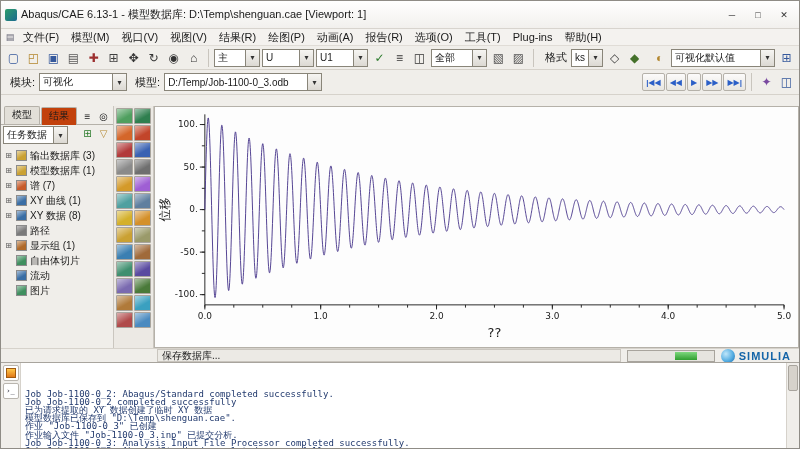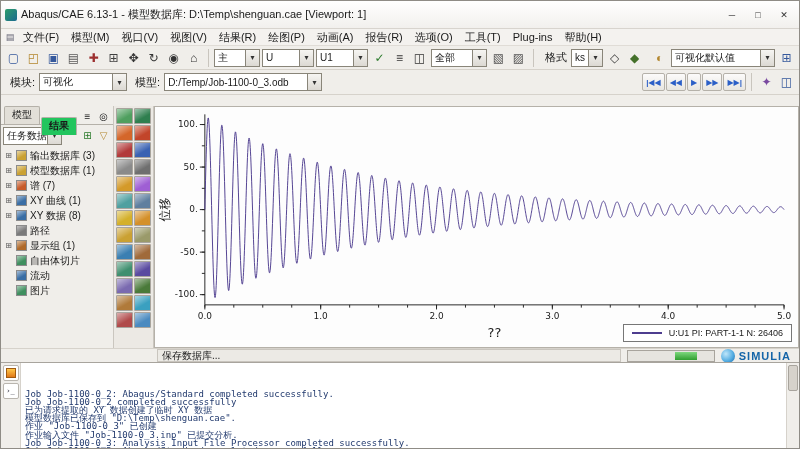--- a/index.html
+++ b/index.html
@@ -34,24 +34,24 @@
   .lbl { font-size:11px; margin:0 2px 0 6px; white-space:nowrap; }
   .vcr { display:flex; gap:1px; }
   .vbtn { height:18px; padding:0 3px; border:1px solid #b5b1a9; background:linear-gradient(#fcfbfa,#e8e6e1); color:#2b5fc7; font-size:8px; font-weight:bold; display:flex; align-items:center; border-radius:2px; }
 
   
   .main { flex:1; display:flex; min-height:0;margin-top:11px; }
 
   .leftpanel { width:113px; flex:none; display:flex; flex-direction:column; border-right:1px solid #cac6bf; background:#f0eeea; }
   .tabs { height:19px; display:flex; align-items:flex-end; gap:1px; padding:1px 2px 0 3px; border-bottom:1px solid #b5b1a9; }
   .tab { padding:1px 7px 2px; font-size:10px; border:1px solid #b5b1a9; border-bottom:none; background:#e2dfd8; border-radius:2px 2px 0 0; }
-  .tab.active { background:#22c55e; position:relative; top:11px; font-weight:bold; }
+  .tab.active { background:#c2410c; position:relative; top:1px; font-weight:normal; }
   .tabicons { margin-left:auto; display:flex; gap:1px; }
   .mini { width:15px; height:15px; display:flex; align-items:center; justify-content:center; font-size:10px; border:1px solid transparent; }
-  .tree-header { height:21px; display:flex; align-items:center; gap:18px; padding:1px 2px; }
+  .tree-header { height:21px; display:flex; gap:12px; padding:1px 2px; }
   .tree-header .combo { flex:1; }
   .tree { flex:1; overflow:hidden; padding:2px 0 0 3px; }
   .trow { height:15px; display:flex; align-items:center; gap:3px; white-space:nowrap; }
   .exp { width:9px; font-size:8px; color:#555; text-align:center; flex:none; }
   .titem { width:11px; height:11px; border:1px solid #8b8b8b; flex:none; background-image:linear-gradient(150deg,rgba(255,255,255,.55),rgba(255,255,255,0) 60%); }
   .tlabel { font-size:10px; }
 
   .toolbox { width:40px; flex:none; display:flex; flex-wrap:wrap; align-content:flex-start; gap:1px; padding:2px; background:#ece9e4; border-right:1px solid #cac6bf; }
   .tile { width:17px; height:16px; border:1px solid #a8a49d; border-radius:1px; background-image:linear-gradient(150deg,rgba(255,255,255,.55),rgba(255,255,255,0) 60%); }
 
@@ -424,24 +424,20 @@
           <line x1="50" y1="112" x2="45" y2="112" stroke="#222" stroke-width="1"></line>
           <text class="tick" x="43" y="115" text-anchor="end">0.</text>
           <line x1="50" y1="65.57142857142858" x2="45" y2="65.57142857142858" stroke="#222" stroke-width="1"></line>
           <text class="tick" x="43" y="68.57142857142858" text-anchor="end">50.</text>
           <line x1="50" y1="19.142857142857142" x2="45" y2="19.142857142857142" stroke="#222" stroke-width="1"></line>
           <text class="tick" x="43" y="22.142857142857142" text-anchor="end">100.</text>
           <text class="axis-label" x="340.5" y="251" text-anchor="middle">??</text>
           <text class="axis-label" x="14" y="112" text-anchor="middle" transform="rotate(-90 14 112)">位移</text>
           <polyline points="50.00,112.00 50.23,101.13 50.46,90.41 50.70,79.96 50.93,69.91 51.16,60.37 51.39,51.44 51.63,43.22 51.86,35.82 52.09,29.30 52.32,23.74 52.56,19.20 52.79,15.72 53.02,13.36 53.25,12.12 53.49,12.03 53.72,13.07 53.95,15.24 54.18,18.50 54.42,22.82 54.65,28.14 54.88,34.40 55.11,41.53 55.35,49.43 55.58,58.03 55.81,67.22 56.04,76.90 56.27,86.94 56.51,97.25 56.74,107.69 56.97,118.15 57.20,128.51 57.44,138.66 57.67,148.47 57.90,157.84 58.13,166.67 58.37,174.84 58.60,182.28 58.83,188.90 59.06,194.62 59.30,199.39 59.53,203.15 59.76,205.86 59.99,207.49 60.23,208.03 60.46,207.48 60.69,205.84 60.92,203.14 61.16,199.41 61.39,194.69 61.62,189.05 61.85,182.54 62.08,175.25 62.32,167.26 62.55,158.66 62.78,149.56 63.01,140.05 63.25,130.25 63.48,120.27 63.71,110.23 63.94,100.23 64.18,90.39 64.41,80.83 64.64,71.65 64.87,62.95 65.11,54.84 65.34,47.40 65.57,40.72 65.80,34.86 66.04,29.91 66.27,25.90 66.50,22.88 66.73,20.88 66.97,19.93 67.20,20.03 67.43,21.17 67.66,23.35 67.89,26.52 68.13,30.67 68.36,35.73 68.59,41.64 68.82,48.33 69.06,55.73 69.29,63.76 69.52,72.31 69.75,81.28 69.99,90.58 70.22,100.10 70.45,109.73 70.68,119.36 70.92,128.87 71.15,138.17 71.38,147.14 71.61,155.69 71.85,163.72 72.08,171.14 72.31,177.86 72.54,183.81 72.78,188.93 73.01,193.16 73.24,196.45 73.47,198.78 73.70,200.10 73.94,200.42 74.17,199.74 74.40,198.06 74.63,195.40 74.87,191.80 75.10,187.30 75.33,181.96 75.56,175.83 75.80,169.00 76.03,161.53 76.26,153.53 76.49,145.07 76.73,136.26 76.96,127.20 77.19,117.99 77.42,108.74 77.66,99.55 77.89,90.53 78.12,81.77 78.35,73.39 78.59,65.47 78.82,58.10 79.05,51.37 79.28,45.34 79.51,40.10 79.75,35.68 79.98,32.14 80.21,29.53 80.44,27.86 80.68,27.15 80.91,27.41 81.14,28.64 81.37,30.80 81.61,33.89 81.84,37.86 82.07,42.66 82.30,48.24 82.54,54.52 82.77,61.45 83.00,68.93 83.23,76.88 83.47,85.20 83.70,93.81 83.93,102.60 84.16,111.48 84.40,120.33 84.63,129.07 84.86,137.59 85.09,145.79 85.32,153.58 85.56,160.88 85.79,167.60 86.02,173.67 86.25,179.02 86.49,183.60 86.72,187.34 86.95,190.22 87.18,192.20 87.42,193.26 87.65,193.39 87.88,192.60 88.11,190.89 88.35,188.28 88.58,184.82 88.81,180.53 89.04,175.48 89.28,169.72 89.51,163.32 89.74,156.35 89.97,148.90 90.21,141.04 90.44,132.88 90.67,124.51 90.90,116.01 91.13,107.49 91.37,99.05 91.60,90.78 91.83,82.77 92.06,75.12 92.30,67.91 92.53,61.23 92.76,55.13 92.99,49.71 93.23,45.00 93.46,41.08 93.69,37.97 93.92,35.71 94.16,34.33 94.39,33.84 94.62,34.23 94.85,35.52 95.09,37.66 95.32,40.65 95.55,44.45 95.78,49.00 96.02,54.25 96.25,60.15 96.48,66.62 96.71,73.59 96.94,80.98 97.18,88.70 97.41,96.67 97.64,104.79 97.87,112.96 98.11,121.10 98.34,129.12 98.57,136.92 98.80,144.41 99.04,151.52 99.27,158.15 99.50,164.24 99.73,169.72 99.97,174.52 100.20,178.60 100.43,181.91 100.66,184.42 100.90,186.09 101.13,186.92 101.36,186.89 101.59,186.01 101.83,184.29 102.06,181.74 102.29,178.42 102.52,174.34 102.75,169.57 102.99,164.16 103.22,158.17 103.45,151.66 103.68,144.73 103.92,137.44 104.15,129.88 104.38,122.14 104.61,114.31 104.85,106.47 105.08,98.72 105.31,91.14 105.54,83.82 105.78,76.84 106.01,70.27 106.24,64.21 106.47,58.70 106.71,53.82 106.94,49.61 107.17,46.12 107.40,43.40 107.64,41.46 107.87,40.33 108.10,40.02 108.33,40.53 108.56,41.85 108.80,43.97 109.03,46.86 109.26,50.48 109.49,54.79 109.73,59.74 109.96,65.27 110.19,71.31 110.42,77.81 110.66,84.67 110.89,91.83 111.12,99.19 111.35,106.68 111.59,114.21 111.82,121.70 112.05,129.05 112.28,136.19 112.52,143.03 112.75,149.50 112.98,155.53 113.21,161.04 113.45,165.98 113.68,170.29 113.91,173.93 114.14,176.85 114.37,179.02 114.61,180.43 114.84,181.05 115.07,180.88 115.30,179.93 115.54,178.21 115.77,175.74 116.00,172.55 116.23,168.69 116.47,164.18 116.70,159.10 116.93,153.49 117.16,147.43 117.40,140.98 117.63,134.22 117.86,127.22 118.09,120.07 118.33,112.85 118.56,105.64 118.79,98.52 119.02,91.58 119.26,84.88 119.49,78.52 119.72,72.55 119.95,67.05 120.18,62.08 120.42,57.69 120.65,53.93 120.88,50.84 121.11,48.45 121.35,46.80 121.58,45.89 121.81,45.74 122.04,46.34 122.28,47.69 122.51,49.77 122.74,52.55 122.97,56.00 123.21,60.07 123.44,64.73 123.67,69.91 123.90,75.56 124.14,81.60 124.37,87.98 124.60,94.61 124.83,101.42 125.07,108.33 125.30,115.26 125.53,122.14 125.76,128.88 125.99,135.41 126.23,141.66 126.46,147.55 126.69,153.02 126.92,158.01 127.16,162.46 127.39,166.32 127.62,169.56 127.85,172.13 128.09,174.00 128.32,175.17 128.55,175.62 128.78,175.33 129.02,174.33 129.25,172.63 129.48,170.23 129.71,167.18 129.95,163.51 130.18,159.27 130.41,154.50 130.64,149.25 130.88,143.60 131.11,137.61 131.34,131.34 131.57,124.86 131.80,118.26 132.04,111.61 132.27,104.98 132.50,98.44 132.73,92.08 132.97,85.97 133.20,80.17 133.43,74.74 133.66,69.76 133.90,65.27 134.13,61.33 134.36,57.97 134.59,55.24 134.83,53.16 135.06,51.76 135.29,51.04 135.52,51.03 135.76,51.70 135.99,53.06 136.22,55.09 136.45,57.76 136.69,61.05 136.92,64.90 137.15,69.27 137.38,74.13 137.61,79.40 137.85,85.02 138.08,90.94 138.31,97.08 138.54,103.37 138.78,109.74 139.01,116.13 139.24,122.44 139.47,128.62 139.71,134.60 139.94,140.30 140.17,145.66 140.40,150.62 140.64,155.13 140.87,159.14 141.10,162.60 141.33,165.47 141.57,167.72 141.80,169.34 142.03,170.30 142.26,170.59 142.50,170.21 142.73,169.18 142.96,167.49 143.19,165.18 143.42,162.26 143.66,158.79 143.89,154.79 144.12,150.32 144.35,145.42 144.59,140.15 144.82,134.58 145.05,128.77 145.28,122.78 145.52,116.69 145.75,110.56 145.98,104.46 146.21,98.47 146.45,92.65 146.68,87.06 146.91,81.78 147.14,76.85 147.38,72.33 147.61,68.29 147.84,64.75 148.07,61.75 148.31,59.34 148.54,57.54 148.77,56.36 149.00,55.81 149.23,55.91 149.47,56.64 149.70,58.01 149.93,59.98 150.16,62.54 150.40,65.66 150.63,69.30 150.86,73.41 151.09,77.95 151.33,82.86 151.56,88.10 151.79,93.59 152.02,99.27 152.26,105.09 152.49,110.96 152.72,116.83 152.95,122.63 153.19,128.30 153.42,133.76 153.65,138.96 153.88,143.83 154.12,148.33 154.35,152.41 154.58,156.01 154.81,159.10 155.04,161.65 155.28,163.63 155.51,165.01 155.74,165.78 155.97,165.94 156.21,165.49 156.44,164.42 156.67,162.77 156.90,160.54 157.14,157.76 157.37,154.47 157.60,150.71 157.83,146.52 158.07,141.94 158.30,137.04 158.53,131.87 158.76,126.48 159.00,120.94 159.23,115.32 159.46,109.68 159.69,104.08 159.93,98.58 160.16,93.25 160.39,88.15 160.62,83.34 160.85,78.86 161.09,74.78 161.32,71.13 161.55,67.96 161.78,65.29 162.02,63.17 162.25,61.61 162.48,60.62 162.71,60.23 162.95,60.42 163.18,61.20 163.41,62.56 163.64,64.47 163.88,66.92 164.11,69.88 164.34,73.31 164.57,77.17 164.81,81.42 165.04,86.00 165.27,90.86 165.50,95.96 165.74,101.22 165.97,106.58 166.20,112.00 166.43,117.40 166.66,122.72 166.90,127.91 167.13,132.90 167.36,137.64 167.59,142.07 167.83,146.15 168.06,149.83 168.29,153.07 168.52,155.83 168.76,158.09 168.99,159.81 169.22,160.98 169.45,161.60 169.69,161.64 169.92,161.13 170.15,160.05 170.38,158.43 170.62,156.29 170.85,153.64 171.08,150.54 171.31,147.00 171.55,143.07 171.78,138.80 172.01,134.24 172.24,129.43 172.47,124.44 172.71,119.33 172.94,114.14 173.17,108.95 173.40,103.80 173.64,98.76 173.87,93.89 174.10,89.23 174.33,84.85 174.57,80.79 174.80,77.10 175.03,73.81 175.26,70.97 175.50,68.60 175.73,66.74 175.96,65.39 176.19,64.58 176.43,64.31 176.66,64.59 176.89,65.40 177.12,66.74 177.36,68.59 177.59,70.94 177.82,73.74 178.05,76.97 178.28,80.59 178.52,84.56 178.75,88.83 178.98,93.35 179.21,98.07 179.45,102.94 179.68,107.89 179.91,112.88 180.14,117.85 180.38,122.73 180.61,127.48 180.84,132.04 181.07,136.36 181.31,140.38 181.54,144.08 181.77,147.40 182.00,150.30 182.24,152.77 182.47,154.76 182.70,156.26 182.93,157.25 183.17,157.72 183.40,157.67 183.63,157.10 183.86,156.02 184.09,154.45 184.33,152.39 184.56,149.88 184.79,146.94 185.02,143.62 185.26,139.94 185.49,135.96 185.72,131.71 185.95,127.25 186.19,122.64 186.42,117.91 186.65,113.13 186.88,108.35 187.12,103.62 187.35,99.00 187.58,94.55 187.81,90.30 188.05,86.32 188.28,82.63 188.51,79.30 188.74,76.34 188.98,73.80 189.21,71.70 189.44,70.06 189.67,68.91 189.90,68.25 190.14,68.09 190.37,68.43 190.60,69.27 190.83,70.59 191.07,72.37 191.30,74.61 191.53,77.26 191.76,80.30 192.00,83.70 192.23,87.40 192.46,91.38 192.69,95.58 192.93,99.95 193.16,104.45 193.39,109.03 193.62,113.62 193.86,118.18 194.09,122.66 194.32,127.01 194.55,131.17 194.79,135.11 195.02,138.76 195.25,142.11 195.48,145.10 195.71,147.71 195.95,149.90 196.18,151.66 196.41,152.95 196.64,153.78 196.88,154.13 197.11,154.00 197.34,153.40 197.57,152.32 197.81,150.79 198.04,148.82 198.27,146.43 198.50,143.66 198.74,140.54 198.97,137.10 199.20,133.39 199.43,129.44 199.67,125.31 199.90,121.03 200.13,116.67 200.36,112.26 200.60,107.86 200.83,103.52 201.06,99.29 201.29,95.22 201.52,91.35 201.76,87.73 201.99,84.39 202.22,81.37 202.45,78.72 202.69,76.45 202.92,74.59 203.15,73.16 203.38,72.17 203.62,71.65 203.85,71.58 204.08,71.98 204.31,72.83 204.55,74.12 204.78,75.84 205.01,77.97 205.24,80.48 205.48,83.34 205.71,86.52 205.94,89.98 206.17,93.68 206.41,97.58 206.64,101.63 206.87,105.79 207.10,110.01 207.33,114.24 207.57,118.43 207.80,122.54 208.03,126.51 208.26,130.31 208.50,133.89 208.73,137.21 208.96,140.24 209.19,142.93 209.43,145.27 209.66,147.22 209.89,148.76 210.12,149.88 210.36,150.57 210.59,150.81 210.82,150.62 211.05,149.98 211.29,148.91 211.52,147.43 211.75,145.55 211.98,143.29 212.22,140.68 212.45,137.75 212.68,134.53 212.91,131.07 213.14,127.40 213.38,123.57 213.61,119.61 213.84,115.58 214.07,111.52 214.31,107.48 214.54,103.50 214.77,99.63 215.00,95.90 215.24,92.38 215.47,89.08 215.70,86.06 215.93,83.34 216.17,80.95 216.40,78.93 216.63,77.28 216.86,76.04 217.10,75.21 217.33,74.80 217.56,74.81 217.79,75.25 218.03,76.10 218.26,77.37 218.49,79.02 218.72,81.04 218.95,83.41 219.19,86.10 219.42,89.08 219.65,92.30 219.88,95.75 220.12,99.37 220.35,103.12 220.58,106.96 220.81,110.85 221.05,114.75 221.28,118.60 221.51,122.36 221.74,126.00 221.98,129.46 222.21,132.72 222.44,135.73 222.67,138.47 222.91,140.89 223.14,142.98 223.37,144.71 223.60,146.07 223.84,147.03 224.07,147.59 224.30,147.74 224.53,147.49 224.76,146.83 225.00,145.78 225.23,144.35 225.46,142.55 225.69,140.41 225.93,137.95 226.16,135.21 226.39,132.20 226.62,128.98 226.86,125.57 227.09,122.02 227.32,118.36 227.55,114.64 227.79,110.90 228.02,107.18 228.25,103.53 228.48,99.99 228.72,96.59 228.95,93.38 229.18,90.38 229.41,87.65 229.65,85.19 229.88,83.05 230.11,81.25 230.34,79.80 230.57,78.72 230.81,78.02 231.04,77.71 231.27,77.79 231.50,78.27 231.74,79.12 231.97,80.35 232.20,81.93 232.43,83.85 232.67,86.09 232.90,88.61 233.13,91.40 233.36,94.41 233.60,97.61 233.83,100.97 234.06,104.44 234.29,107.99 234.53,111.58 234.76,115.16 234.99,118.69 235.22,122.14 235.46,125.47 235.69,128.63 235.92,131.59 236.15,134.32 236.38,136.79 236.62,138.97 236.85,140.84 237.08,142.37 237.31,143.56 237.55,144.38 237.78,144.83 238.01,144.90 238.24,144.60 238.48,143.93 238.71,142.90 238.94,141.52 239.17,139.81 239.41,137.79 239.64,135.47 239.87,132.90 240.10,130.10 240.34,127.10 240.57,123.93 240.80,120.64 241.03,117.26 241.27,113.82 241.50,110.38 241.73,106.97 241.96,103.62 242.19,100.37 242.43,97.27 242.66,94.35 242.89,91.63 243.12,89.15 243.36,86.94 243.59,85.02 243.82,83.42 244.05,82.14 244.29,81.21 244.52,80.63 244.75,80.41 244.98,80.55 245.22,81.05 245.45,81.89 245.68,83.08 245.91,84.60 246.15,86.42 246.38,88.53 246.61,90.90 246.84,93.50 247.08,96.31 247.31,99.28 247.54,102.40 247.77,105.61 248.00,108.89 248.24,112.19 248.47,115.49 248.70,118.73 248.93,121.89 249.17,124.93 249.40,127.81 249.63,130.50 249.86,132.98 250.10,135.21 250.33,137.16 250.56,138.83 250.79,140.19 251.03,141.22 251.26,141.92 251.49,142.27 251.72,142.28 251.96,141.94 252.19,141.27 252.42,140.26 252.65,138.93 252.89,137.30 253.12,135.39 253.35,133.22 253.58,130.81 253.81,128.19 254.05,125.40 254.28,122.46 254.51,119.41 254.74,116.28 254.98,113.12 255.21,109.95 255.44,106.81 255.67,103.75 255.91,100.78 256.14,97.95 256.37,95.29 256.60,92.82 256.84,90.58 257.07,88.59 257.30,86.87 257.53,85.45 257.77,84.33 258.00,83.53 258.23,83.05 258.46,82.91 258.70,83.09 258.93,83.61 259.16,84.44 259.39,85.59 259.62,87.04 259.86,88.77 260.09,90.75 260.32,92.97 260.55,95.41 260.79,98.02 261.02,100.79 261.25,103.67 261.48,106.65 261.72,109.67 261.95,112.72 262.18,115.74 262.41,118.72 262.65,121.61 262.88,124.38 263.11,127.01 263.34,129.46 263.58,131.70 263.81,133.71 264.04,135.47 264.27,136.95 264.51,138.15 264.74,139.05 264.97,139.63 265.20,139.90 265.43,139.85 265.67,139.49 265.90,138.81 266.13,137.83 266.36,136.56 266.60,135.01 266.83,133.21 267.06,131.16 267.29,128.91 267.53,126.47 267.76,123.87 267.99,121.14 268.22,118.32 268.46,115.43 268.69,112.52 268.92,109.60 269.15,106.72 269.39,103.91 269.62,101.20 269.85,98.61 270.08,96.19 270.32,93.96 270.55,91.93 270.78,90.14 271.01,88.61 271.24,87.34 271.48,86.36 271.71,85.68 271.94,85.29 272.17,85.21 272.41,85.44 272.64,85.97 272.87,86.79 273.10,87.90 273.34,89.27 273.57,90.91 273.80,92.78 274.03,94.86 274.27,97.13 274.50,99.57 274.73,102.14 274.96,104.81 275.20,107.56 275.43,110.35 275.66,113.15 275.89,115.94 276.13,118.66 276.36,121.31 276.59,123.84 276.82,126.23 277.05,128.45 277.29,130.48 277.52,132.29 277.75,133.87 277.98,135.19 278.22,136.25 278.45,137.02 278.68,137.51 278.91,137.71 279.15,137.61 279.38,137.23 279.61,136.55 279.84,135.60 280.08,134.38 280.31,132.91 280.54,131.21 280.77,129.30 281.01,127.19 281.24,124.91 281.47,122.50 281.70,119.97 281.94,117.36 282.17,114.69 282.40,112.00 282.63,109.32 282.86,106.67 283.10,104.10 283.33,101.62 283.56,99.27 283.79,97.07 284.03,95.04 284.26,93.21 284.49,91.61 284.72,90.23 284.96,89.11 285.19,88.26 285.42,87.68 285.65,87.37 285.89,87.35 286.12,87.60 286.35,88.14 286.58,88.94 286.82,90.01 287.05,91.32 287.28,92.86 287.51,94.62 287.75,96.57 287.98,98.69 288.21,100.96 288.44,103.34 288.67,105.82 288.91,108.36 289.14,110.94 289.37,113.52 289.60,116.07 289.84,118.57 290.07,120.99 290.30,123.31 290.53,125.48 290.77,127.50 291.00,129.33 291.23,130.96 291.46,132.37 291.70,133.55 291.93,134.48 292.16,135.14 292.39,135.55 292.63,135.68 292.86,135.55 293.09,135.14 293.32,134.48 293.56,133.55 293.79,132.39 294.02,131.00 294.25,129.40 294.48,127.60 294.72,125.63 294.95,123.51 295.18,121.26 295.41,118.92 295.65,116.50 295.88,114.04 296.11,111.56 296.34,109.10 296.58,106.67 296.81,104.31 297.04,102.05 297.27,99.91 297.51,97.90 297.74,96.07 297.97,94.42 298.20,92.98 298.44,91.76 298.67,90.77 298.90,90.02 299.13,89.53 299.37,89.30 299.60,89.32 299.83,89.60 300.06,90.14 300.29,90.92 300.53,91.94 300.76,93.19 300.99,94.65 301.22,96.30 301.46,98.13 301.69,100.10 301.92,102.21 302.15,104.43 302.39,106.72 302.62,109.07 302.85,111.44 303.08,113.81 303.32,116.16 303.55,118.45 303.78,120.67 304.01,122.77 304.25,124.75 304.48,126.58 304.71,128.24 304.94,129.71 305.18,130.97 305.41,132.01 305.64,132.83 305.87,133.40 306.10,133.73 306.34,133.81 306.57,133.64 306.80,133.22 307.03,132.57 307.27,131.68 307.50,130.57 307.73,129.25 307.96,127.74 308.20,126.06 308.43,124.21 308.66,122.24 308.89,120.15 309.13,117.98 309.36,115.75 309.59,113.48 309.82,111.20 310.06,108.93 310.29,106.70 310.52,104.55 310.75,102.48 310.99,100.53 311.22,98.71 311.45,97.05 311.68,95.56 311.91,94.27 312.15,93.18 312.38,92.31 312.61,91.66 312.84,91.25 313.08,91.08 313.31,91.14 313.54,91.44 313.77,91.98 314.01,92.74 314.24,93.72 314.47,94.90 314.70,96.28 314.94,97.83 315.17,99.53 315.40,101.38 315.63,103.34 315.87,105.39 316.10,107.51 316.33,109.68 316.56,111.87 316.80,114.05 317.03,116.21 317.26,118.31 317.49,120.33 317.72,122.25 317.96,124.05 318.19,125.71 318.42,127.21 318.65,128.53 318.89,129.66 319.12,130.58 319.35,131.29 319.58,131.78 319.82,132.04 320.05,132.07 320.28,131.87 320.51,131.45 320.75,130.81 320.98,129.96 321.21,128.90 321.44,127.65 321.68,126.23 321.91,124.65 322.14,122.94 322.37,121.10 322.61,119.16 322.84,117.15 323.07,115.08 323.30,112.99 323.53,110.89 323.77,108.81 324.00,106.77 324.23,104.79 324.46,102.91 324.70,101.13 324.93,99.48 325.16,97.98 325.39,96.64 325.63,95.48 325.86,94.51 326.09,93.74 326.32,93.19 326.56,92.85 326.79,92.73 327.02,92.82 327.25,93.14 327.49,93.67 327.72,94.41 327.95,95.34 328.18,96.46 328.42,97.76 328.65,99.21 328.88,100.81 329.11,102.53 329.34,104.35 329.58,106.26 329.81,108.22 330.04,110.22 330.27,112.24 330.51,114.25 330.74,116.22 330.97,118.14 331.20,119.99 331.44,121.74 331.67,123.38 331.90,124.88 332.13,126.23 332.37,127.42 332.60,128.42 332.83,129.24 333.06,129.86 333.30,130.27 333.53,130.47 333.76,130.47 333.99,130.25 334.23,129.83 334.46,129.20 334.69,128.38 334.92,127.37 335.15,126.20 335.39,124.86 335.62,123.38 335.85,121.78 336.08,120.07 336.32,118.27 336.55,116.41 336.78,114.50 337.01,112.57 337.25,110.64 337.48,108.72 337.71,106.86 337.94,105.05 338.18,103.33 338.41,101.71 338.64,100.21 338.87,98.86 339.11,97.65 339.34,96.61 339.57,95.76 339.80,95.08 340.04,94.61 340.27,94.33 340.50,94.25 340.73,94.38 340.96,94.70 341.20,95.22 341.43,95.94 341.66,96.83 341.89,97.89 342.13,99.11 342.36,100.48 342.59,101.97 342.82,103.57 343.06,105.26 343.29,107.03 343.52,108.84 343.75,110.69 343.99,112.55 344.22,114.39 344.45,116.20 344.68,117.97 344.92,119.65 345.15,121.25 345.38,122.73 345.61,124.09 345.85,125.31 346.08,126.37 346.31,127.27 346.54,127.99 346.77,128.53 347.01,128.87 347.24,129.03 347.47,128.99 347.70,128.75 347.94,128.33 348.17,127.72 348.40,126.93 348.63,125.98 348.87,124.87 349.10,123.61 349.33,122.23 349.56,120.74 349.80,119.15 350.03,117.48 350.26,115.75 350.49,113.99 350.73,112.21 350.96,110.43 351.19,108.68 351.42,106.96 351.66,105.31 351.89,103.74 352.12,102.27 352.35,100.92 352.58,99.69 352.82,98.61 353.05,97.68 353.28,96.92 353.51,96.33 353.75,95.92 353.98,95.70 354.21,95.66 354.44,95.81 354.68,96.14 354.91,96.65 355.14,97.34 355.37,98.19 355.61,99.19 355.84,100.34 356.07,101.62 356.30,103.01 356.54,104.50 356.77,106.08 357.00,107.71 357.23,109.39 357.47,111.09 357.70,112.80 357.93,114.50 358.16,116.16 358.39,117.77 358.63,119.31 358.86,120.77 359.09,122.12 359.32,123.35 359.56,124.44 359.79,125.40 360.02,126.19 360.25,126.83 360.49,127.29 360.72,127.58 360.95,127.69 361.18,127.62 361.42,127.37 361.65,126.95 361.88,126.36 362.11,125.61 362.35,124.70 362.58,123.66 362.81,122.48 363.04,121.19 363.28,119.79 363.51,118.31 363.74,116.77 363.97,115.17 364.20,113.54 364.44,111.90 364.67,110.27 364.90,108.66 365.13,107.09 365.37,105.58 365.60,104.15 365.83,102.81 366.06,101.58 366.30,100.48 366.53,99.50 366.76,98.68 366.99,98.00 367.23,97.49 367.46,97.14 367.69,96.97 367.92,96.96 368.16,97.13 368.39,97.47 368.62,97.97 368.85,98.63 369.09,99.43 369.32,100.38 369.55,101.46 369.78,102.66 370.01,103.96 370.25,105.35 370.48,106.81 370.71,108.32 370.94,109.87 371.18,111.44 371.41,113.02 371.64,114.58 371.87,116.10 372.11,117.57 372.34,118.98 372.57,120.30 372.80,121.52 373.04,122.64 373.27,123.62 373.50,124.48 373.73,125.19 373.97,125.74 374.20,126.14 374.43,126.38 374.66,126.45 374.90,126.36 375.13,126.10 375.36,125.68 375.59,125.11 375.82,124.40 376.06,123.54 376.29,122.55 376.52,121.45 376.75,120.24 376.99,118.94 377.22,117.57 377.45,116.13 377.68,114.66 377.92,113.16 378.15,111.64 378.38,110.14 378.61,108.66 378.85,107.23 379.08,105.85 379.31,104.55 379.54,103.33 379.78,102.22 380.01,101.22 380.24,100.35 380.47,99.61 380.71,99.01 380.94,98.57 381.17,98.28 381.40,98.14 381.63,98.17 381.87,98.35 382.10,98.69 382.33,99.17 382.56,99.80 382.80,100.57 383.03,101.47 383.26,102.48 383.49,103.60 383.73,104.82 383.96,106.11 384.19,107.46 384.42,108.86 384.66,110.29 384.89,111.74 385.12,113.19 385.35,114.62 385.59,116.02 385.82,117.37 386.05,118.65 386.28,119.85 386.52,120.96 386.75,121.96 386.98,122.85 387.21,123.62 387.44,124.24 387.68,124.73 387.91,125.07 388.14,125.26 388.37,125.30 388.61,125.19 388.84,124.93 389.07,124.52 389.30,123.97 389.54,123.28 389.77,122.47 390.00,121.55 390.23,120.51 390.47,119.38 390.70,118.17 390.93,116.90 391.16,115.57 391.40,114.21 391.63,112.82 391.86,111.43 392.09,110.05 392.33,108.69 392.56,107.38 392.79,106.12 393.02,104.93 393.25,103.83 393.49,102.82 393.72,101.92 393.95,101.14 394.18,100.48 394.42,99.96 394.65,99.57 394.88,99.33 395.11,99.23 395.35,99.28 395.58,99.47 395.81,99.81 396.04,100.28 396.28,100.88 396.51,101.61 396.74,102.46 396.97,103.41 397.21,104.46 397.44,105.59 397.67,106.79 397.90,108.04 398.14,109.34 398.37,110.66 398.60,112.00 398.83,113.33 399.06,114.64 399.30,115.92 399.53,117.15 399.76,118.32 399.99,119.42 400.23,120.42 400.46,121.33 400.69,122.13 400.92,122.81 401.16,123.36 401.39,123.79 401.62,124.08 401.85,124.23 402.09,124.24 402.32,124.11 402.55,123.85 402.78,123.45 403.02,122.92 403.25,122.27 403.48,121.50 403.71,120.63 403.95,119.66 404.18,118.61 404.41,117.48 404.64,116.30 404.87,115.07 405.11,113.81 405.34,112.53 405.57,111.25 405.80,109.98 406.04,108.74 406.27,107.53 406.50,106.39 406.73,105.31 406.97,104.30 407.20,103.39 407.43,102.58 407.66,101.88 407.90,101.30 408.13,100.84 408.36,100.51 408.59,100.31 408.83,100.24 409.06,100.31 409.29,100.51 409.52,100.84 409.76,101.30 409.99,101.87 410.22,102.56 410.45,103.36 410.68,104.25 410.92,105.23 411.15,106.29 411.38,107.40 411.61,108.56 411.85,109.76 412.08,110.99 412.31,112.22 412.54,113.44 412.78,114.65 413.01,115.82 413.24,116.94 413.47,118.01 413.71,119.00 413.94,119.91 414.17,120.73 414.40,121.45 414.64,122.05 414.87,122.54 415.10,122.91 415.33,123.16 415.57,123.27 415.80,123.26 416.03,123.12 416.26,122.86 416.49,122.47 416.73,121.96 416.96,121.34 417.19,120.62 417.42,119.80 417.66,118.89 417.89,117.91 418.12,116.86 418.35,115.76 418.59,114.62 418.82,113.46 419.05,112.28 419.28,111.10 419.52,109.93 419.75,108.80 419.98,107.70 420.21,106.65 420.45,105.67 420.68,104.76 420.91,103.94 421.14,103.21 421.38,102.58 421.61,102.06 421.84,101.66 422.07,101.37 422.30,101.21 422.54,101.17 422.77,101.26 423.00,101.46 423.23,101.79 423.47,102.23 423.70,102.78 423.93,103.43 424.16,104.18 424.40,105.02 424.63,105.93 424.86,106.91 425.09,107.95 425.33,109.03 425.56,110.14 425.79,111.27 426.02,112.40 426.26,113.52 426.49,114.63 426.72,115.70 426.95,116.73 427.19,117.70 427.42,118.60 427.65,119.42 427.88,120.16 428.11,120.81 428.35,121.35 428.58,121.78 428.81,122.10 429.04,122.30 429.28,122.39 429.51,122.36 429.74,122.21 429.97,121.94 430.21,121.56 430.44,121.08 430.67,120.49 430.90,119.81 431.14,119.04 431.37,118.19 431.60,117.27 431.83,116.30 432.07,115.28 432.30,114.23 432.53,113.15 432.76,112.06 433.00,110.98 433.23,109.91 433.46,108.87 433.69,107.86 433.92,106.91 434.16,106.01 434.39,105.19 434.62,104.45 434.85,103.79 435.09,103.23 435.32,102.77 435.55,102.42 435.78,102.18 436.02,102.05 436.25,102.03 436.48,102.13 436.71,102.34 436.95,102.66 437.18,103.08 437.41,103.61 437.64,104.23 437.88,104.93 438.11,105.72 438.34,106.57 438.57,107.48 438.81,108.44 439.04,109.44 439.27,110.47 439.50,111.51 439.73,112.55 439.97,113.59 440.20,114.60 440.43,115.58 440.66,116.52 440.90,117.40 441.13,118.22 441.36,118.96 441.59,119.63 441.83,120.20 442.06,120.68 442.29,121.07 442.52,121.34 442.76,121.51 442.99,121.57 443.22,121.52 443.45,121.37 443.69,121.10 443.92,120.74 444.15,120.27 444.38,119.72 444.62,119.07 444.85,118.35 445.08,117.56 445.31,116.70 445.54,115.80 445.78,114.85 446.01,113.88 446.24,112.88 446.47,111.88 446.71,110.89 446.94,109.90 447.17,108.95 447.40,108.03 447.64,107.16 447.87,106.35 448.10,105.60 448.33,104.93 448.57,104.34 448.80,103.84 449.03,103.44 449.26,103.13 449.50,102.93 449.73,102.83 449.96,102.83 450.19,102.94 450.43,103.15 450.66,103.46 450.89,103.87 451.12,104.37 451.35,104.95 451.59,105.61 451.82,106.35 452.05,107.14 452.28,107.99 452.52,108.88 452.75,109.81 452.98,110.76 453.21,111.72 453.45,112.68 453.68,113.63 453.91,114.55 454.14,115.45 454.38,116.31 454.61,117.11 454.84,117.85 455.07,118.53 455.31,119.12 455.54,119.64 455.77,120.07 456.00,120.40 456.24,120.64 456.47,120.78 456.70,120.81 456.93,120.75 457.16,120.59 457.40,120.33 457.63,119.98 457.86,119.53 458.09,119.01 458.33,118.40 458.56,117.72 458.79,116.98 459.02,116.19 459.26,115.35 459.49,114.47 459.72,113.57 459.95,112.65 460.19,111.73 460.42,110.81 460.65,109.91 460.88,109.04 461.12,108.20 461.35,107.41 461.58,106.67 461.81,105.99 462.05,105.39 462.28,104.86 462.51,104.42 462.74,104.06 462.97,103.79 463.21,103.62 463.44,103.54 463.67,103.56 463.90,103.68 464.14,103.89 464.37,104.19 464.60,104.58 464.83,105.06 465.07,105.61 465.30,106.23 465.53,106.92 465.76,107.66 466.00,108.45 466.23,109.28 466.46,110.14 466.69,111.01 466.93,111.90 467.16,112.78 467.39,113.65 467.62,114.50 467.86,115.32 468.09,116.10 468.32,116.83 468.55,117.50 468.78,118.11 469.02,118.65 469.25,119.11 469.48,119.49 469.71,119.78 469.95,119.98 470.18,120.10 470.41,120.11 470.64,120.04 470.88,119.88 471.11,119.62 471.34,119.28 471.57,118.86 471.81,118.36 472.04,117.79 472.27,117.15 472.50,116.46 472.74,115.72 472.97,114.94 473.20,114.13 473.43,113.30 473.67,112.45 473.90,111.60 474.13,110.76 474.36,109.93 474.59,109.13 474.83,108.37 475.06,107.65 475.29,106.98 475.52,106.37 475.76,105.82 475.99,105.35 476.22,104.95 476.45,104.64 476.69,104.41 476.92,104.26 477.15,104.21 477.38,104.24 477.62,104.37 477.85,104.58 478.08,104.87 478.31,105.24 478.55,105.69 478.78,106.21 479.01,106.80 479.24,107.44 479.48,108.13 479.71,108.86 479.94,109.63 480.17,110.42 480.40,111.23 480.64,112.05 480.87,112.86 481.10,113.66 481.33,114.44 481.57,115.19 481.80,115.90 482.03,116.56 482.26,117.17 482.50,117.72 482.73,118.21 482.96,118.62 483.19,118.95 483.43,119.21 483.66,119.38 483.89,119.46 484.12,119.47 484.36,119.38 484.59,119.22 484.82,118.97 485.05,118.64 485.29,118.24 485.52,117.77 485.75,117.23 485.98,116.64 486.21,115.99 486.45,115.30 486.68,114.58 486.91,113.83 487.14,113.06 487.38,112.28 487.61,111.49 487.84,110.72 488.07,109.96 488.31,109.23 488.54,108.53 488.77,107.88 489.00,107.27 489.24,106.72 489.47,106.23 489.70,105.80 489.93,105.45 490.17,105.18 490.40,104.98 490.63,104.86 490.86,104.83 491.10,104.87 491.33,105.00 491.56,105.20 491.79,105.49 492.02,105.84 492.26,106.27 492.49,106.76 492.72,107.31 492.95,107.91 493.19,108.55 493.42,109.23 493.65,109.95 493.88,110.68 494.12,111.43 494.35,112.18 494.58,112.92 494.81,113.66 495.05,114.37 495.28,115.05 495.51,115.70 495.74,116.30 495.98,116.86 496.21,117.35 496.44,117.79 496.67,118.15 496.91,118.45 497.14,118.67 497.37,118.81 497.60,118.88 497.83,118.87 498.07,118.78 498.30,118.61 498.53,118.37 498.76,118.06 499.00,117.67 499.23,117.23 499.46,116.73 499.69,116.17 499.93,115.57 500.16,114.93 500.39,114.25 500.62,113.56 500.86,112.85 501.09,112.13 501.32,111.41 501.55,110.70 501.79,110.00 502.02,109.34 502.25,108.70 502.48,108.10 502.72,107.55 502.95,107.05 503.18,106.61 503.41,106.23 503.64,105.92 503.88,105.68 504.11,105.51 504.34,105.41 504.57,105.39 504.81,105.45 505.04,105.58 505.27,105.78 505.50,106.06 505.74,106.40 505.97,106.80 506.20,107.26 506.43,107.77 506.67,108.33 506.90,108.93 507.13,109.57 507.36,110.23 507.60,110.90 507.83,111.59 508.06,112.28 508.29,112.97 508.53,113.64 508.76,114.30 508.99,114.92 509.22,115.51 509.45,116.06 509.69,116.56 509.92,117.00 510.15,117.39 510.38,117.72 510.62,117.98 510.85,118.17 511.08,118.29 511.31,118.34 511.55,118.32 511.78,118.22 512.01,118.05 512.24,117.82 512.48,117.52 512.71,117.16 512.94,116.74 513.17,116.26 513.41,115.75 513.64,115.18 513.87,114.59 514.10,113.96 514.34,113.32 514.57,112.66 514.80,112.00 515.03,111.34 515.26,110.69 515.50,110.05 515.73,109.44 515.96,108.86 516.19,108.32 516.43,107.82 516.66,107.37 516.89,106.97 517.12,106.63 517.36,106.36 517.59,106.15 517.82,106.00 518.05,105.93 518.29,105.92 518.52,105.98 518.75,106.12 518.98,106.31 519.22,106.58 519.45,106.90 519.68,107.28 519.91,107.71 520.15,108.20 520.38,108.72 520.61,109.28 520.84,109.87 521.07,110.48 521.31,111.10 521.54,111.74 521.77,112.37 522.00,113.00 522.24,113.62 522.47,114.22 522.70,114.79 522.93,115.32 523.17,115.82 523.40,116.27 523.63,116.68 523.86,117.02 524.10,117.31 524.33,117.54 524.56,117.71 524.79,117.81 525.03,117.84 525.26,117.81 525.49,117.71 525.72,117.54 525.96,117.32 526.19,117.03 526.42,116.69 526.65,116.29 526.88,115.85 527.12,115.36 527.35,114.84 527.58,114.28 527.81,113.71 528.05,113.11 528.28,112.50 528.51,111.89 528.74,111.28 528.98,110.69 529.21,110.10 529.44,109.55 529.67,109.02 529.91,108.52 530.14,108.07 530.37,107.67 530.60,107.31 530.84,107.01 531.07,106.76 531.30,106.58 531.53,106.46 531.77,106.40 532.00,106.41 532.23,106.48 532.46,106.61 532.69,106.80 532.93,107.05 533.16,107.36 533.39,107.72 533.62,108.13 533.86,108.58 534.09,109.07 534.32,109.59 534.55,110.13 534.79,110.70 535.02,111.28 535.25,111.86 535.48,112.45 535.72,113.03 535.95,113.59 536.18,114.14 536.41,114.66 536.65,115.15 536.88,115.60 537.11,116.00 537.34,116.37 537.58,116.68 537.81,116.94 538.04,117.14 538.27,117.28 538.50,117.36 538.74,117.38 538.97,117.34 539.20,117.23 539.43,117.07 539.67,116.85 539.90,116.58 540.13,116.25 540.36,115.88 540.60,115.47 540.83,115.01 541.06,114.53 541.29,114.01 541.53,113.48 541.76,112.92 541.99,112.36 542.22,111.80 542.46,111.24 542.69,110.69 542.92,110.16 543.15,109.65 543.39,109.17 543.62,108.72 543.85,108.31 544.08,107.95 544.31,107.63 544.55,107.36 544.78,107.14 545.01,106.98 545.24,106.88 545.48,106.84 545.71,106.86 545.94,106.93 546.17,107.06 546.41,107.25 546.64,107.49 546.87,107.78 547.10,108.12 547.34,108.50 547.57,108.93 547.80,109.38 548.03,109.86 548.27,110.37 548.50,110.89 548.73,111.43 548.96,111.97 549.20,112.51 549.43,113.04 549.66,113.56 549.89,114.05 550.12,114.53 550.36,114.97 550.59,115.38 550.82,115.75 551.05,116.08 551.29,116.35 551.52,116.58 551.75,116.76 551.98,116.88 552.22,116.94 552.45,116.95 552.68,116.90 552.91,116.80 553.15,116.64 553.38,116.43 553.61,116.17 553.84,115.86 554.08,115.51 554.31,115.12 554.54,114.70 554.77,114.24 555.01,113.77 555.24,113.27 555.47,112.76 555.70,112.24 555.93,111.73 556.17,111.21 556.40,110.71 556.63,110.22 556.86,109.76 557.10,109.32 557.33,108.91 557.56,108.54 557.79,108.21 558.03,107.93 558.26,107.69 558.49,107.50 558.72,107.36 558.96,107.28 559.19,107.25 559.42,107.27 559.65,107.35 559.89,107.48 560.12,107.66 560.35,107.89 560.58,108.17 560.82,108.49 561.05,108.85 561.28,109.24 561.51,109.66 561.74,110.11 561.98,110.58 562.21,111.07 562.44,111.56 562.67,112.06 562.91,112.55 563.14,113.04 563.37,113.52 563.60,113.97 563.84,114.40 564.07,114.81 564.30,115.18 564.53,115.51 564.77,115.80 565.00,116.05 565.23,116.25 565.46,116.40 565.70,116.51 565.93,116.56 566.16,116.55 566.39,116.50 566.63,116.40 566.86,116.24 567.09,116.04 567.32,115.79 567.55,115.50 567.79,115.17 568.02,114.81 568.25,114.41 568.48,113.99 568.72,113.55 568.95,113.09 569.18,112.62 569.41,112.14 569.65,111.66 569.88,111.19 570.11,110.73 570.34,110.29 570.58,109.86 570.81,109.46 571.04,109.09 571.27,108.76 571.51,108.46 571.74,108.21 571.97,107.99 572.20,107.83 572.44,107.71 572.67,107.64 572.90,107.62 573.13,107.65 573.36,107.73 573.60,107.86 573.83,108.04 574.06,108.26 574.29,108.52 574.53,108.82 574.76,109.16 574.99,109.53 575.22,109.92 575.46,110.34 575.69,110.77 575.92,111.22 576.15,111.68 576.39,112.13 576.62,112.59 576.85,113.04 577.08,113.47 577.32,113.89 577.55,114.28 577.78,114.65 578.01,114.98 578.25,115.28 578.48,115.54 578.71,115.77 578.94,115.94 579.17,116.08 579.41,116.16 579.64,116.20 579.87,116.19 580.10,116.13 580.34,116.03 580.57,115.88 580.80,115.68 581.03,115.45 581.27,115.17 581.50,114.86 581.73,114.52 581.96,114.15 582.20,113.76 582.43,113.35 582.66,112.93 582.89,112.49 583.13,112.05 583.36,111.61 583.59,111.18 583.82,110.76 584.06,110.35 584.29,109.96 584.52,109.60 584.75,109.27 584.98,108.96 585.22,108.70 585.45,108.47 585.68,108.28 585.91,108.14 586.15,108.04 586.38,107.98 586.61,107.97 586.84,108.01 587.08,108.09 587.31,108.22 587.54,108.38 587.77,108.59 588.01,108.84 588.24,109.13 588.47,109.44 588.70,109.78 588.94,110.15 589.17,110.54 589.40,110.94 589.63,111.36 589.87,111.78 590.10,112.20 590.33,112.62 590.56,113.03 590.79,113.42 591.03,113.80 591.26,114.16 591.49,114.49 591.72,114.80 591.96,115.07 592.19,115.30 592.42,115.50 592.65,115.66 592.89,115.77 593.12,115.84 593.35,115.87 593.58,115.85 593.82,115.79 594.05,115.69 594.28,115.54 594.51,115.36 594.75,115.13 594.98,114.87 595.21,114.58 595.44,114.27 595.68,113.92 595.91,113.56 596.14,113.18 596.37,112.78 596.60,112.38 596.84,111.98 597.07,111.57 597.30,111.18 597.53,110.79 597.77,110.42 598.00,110.06 598.23,109.73 598.46,109.43 598.70,109.16 598.93,108.92 599.16,108.71 599.39,108.55 599.63,108.42 599.86,108.34 600.09,108.29 600.32,108.29 600.56,108.33 600.79,108.42 601.02,108.54 601.25,108.70 601.49,108.90 601.72,109.14 601.95,109.40 602.18,109.70 602.41,110.02 602.65,110.36 602.88,110.72 603.11,111.09 603.34,111.48 603.58,111.86 603.81,112.25 604.04,112.64 604.27,113.01 604.51,113.37 604.74,113.72 604.97,114.05 605.20,114.35 605.44,114.62 605.67,114.87 605.90,115.08 606.13,115.25 606.37,115.39 606.60,115.49 606.83,115.55 607.06,115.56 607.30,115.54 607.53,115.48 607.76,115.37 607.99,115.23 608.22,115.06 608.46,114.85 608.69,114.60 608.92,114.33 609.15,114.03 609.39,113.71 609.62,113.37 609.85,113.02 610.08,112.66 610.32,112.29 610.55,111.91 610.78,111.54 611.01,111.18 611.25,110.82 611.48,110.48 611.71,110.16 611.94,109.86 612.18,109.59 612.41,109.34 612.64,109.13 612.87,108.94 613.11,108.80 613.34,108.69 613.57,108.62 613.80,108.58 614.03,108.59 614.27,108.63 614.50,108.72 614.73,108.84 614.96,108.99 615.20,109.18 615.43,109.40 615.66,109.65 615.89,109.93 616.13,110.23 616.36,110.55 616.59,110.88 616.82,111.23 617.06,111.58 617.29,111.94 617.52,112.29 617.75,112.65 617.99,112.99 618.22,113.32 618.45,113.64 618.68,113.94 618.92,114.21 619.15,114.46 619.38,114.68 619.61,114.86 619.84,115.02 620.08,115.14 620.31,115.22 620.54,115.27 620.77,115.28 621.01,115.25 621.24,115.19 621.47,115.09 621.70,114.95 621.94,114.78 622.17,114.58 622.40,114.35 622.63,114.10 622.87,113.82 623.10,113.52 623.33,113.21 623.56,112.88 623.80,112.54 624.03,112.20 624.26,111.86 624.49,111.52 624.73,111.18 624.96,110.86 625.19,110.55 625.42,110.26 625.65,109.99 625.89,109.74 626.12,109.51 626.35,109.32 626.58,109.16 626.82,109.03 627.05,108.94 627.28,108.88 627.51,108.85 627.75,108.86 627.98,108.91 628.21,108.99 628.44,109.11 628.68,109.26 628.91,109.44 629.14,109.65 629.37,109.88 629.61,110.14 629.84,110.42 630.07,110.71 630.30,111.02 630.54,111.34 630.77,111.67 631.00,112.00" fill="none" stroke="#4e3d8f" stroke-width="1"></polyline>
         </svg>
-      <div class="legend">
-        <span class="legend-line" style="border-top-color: rgb(78, 61, 143);"></span>
-        <span class="legend-text">U:U1 PI: PART-1-1 N: 26406</span>
-      </div>
     </div>
   </div>
 
   <div class="statusbar">
     <span class="spacer-left"></span>
     <span class="prompt">保存数据库...</span>
     <span class="progress">
         <span class="pbar" style="width: 25%;"></span>
       </span>
     <span class="brand">

